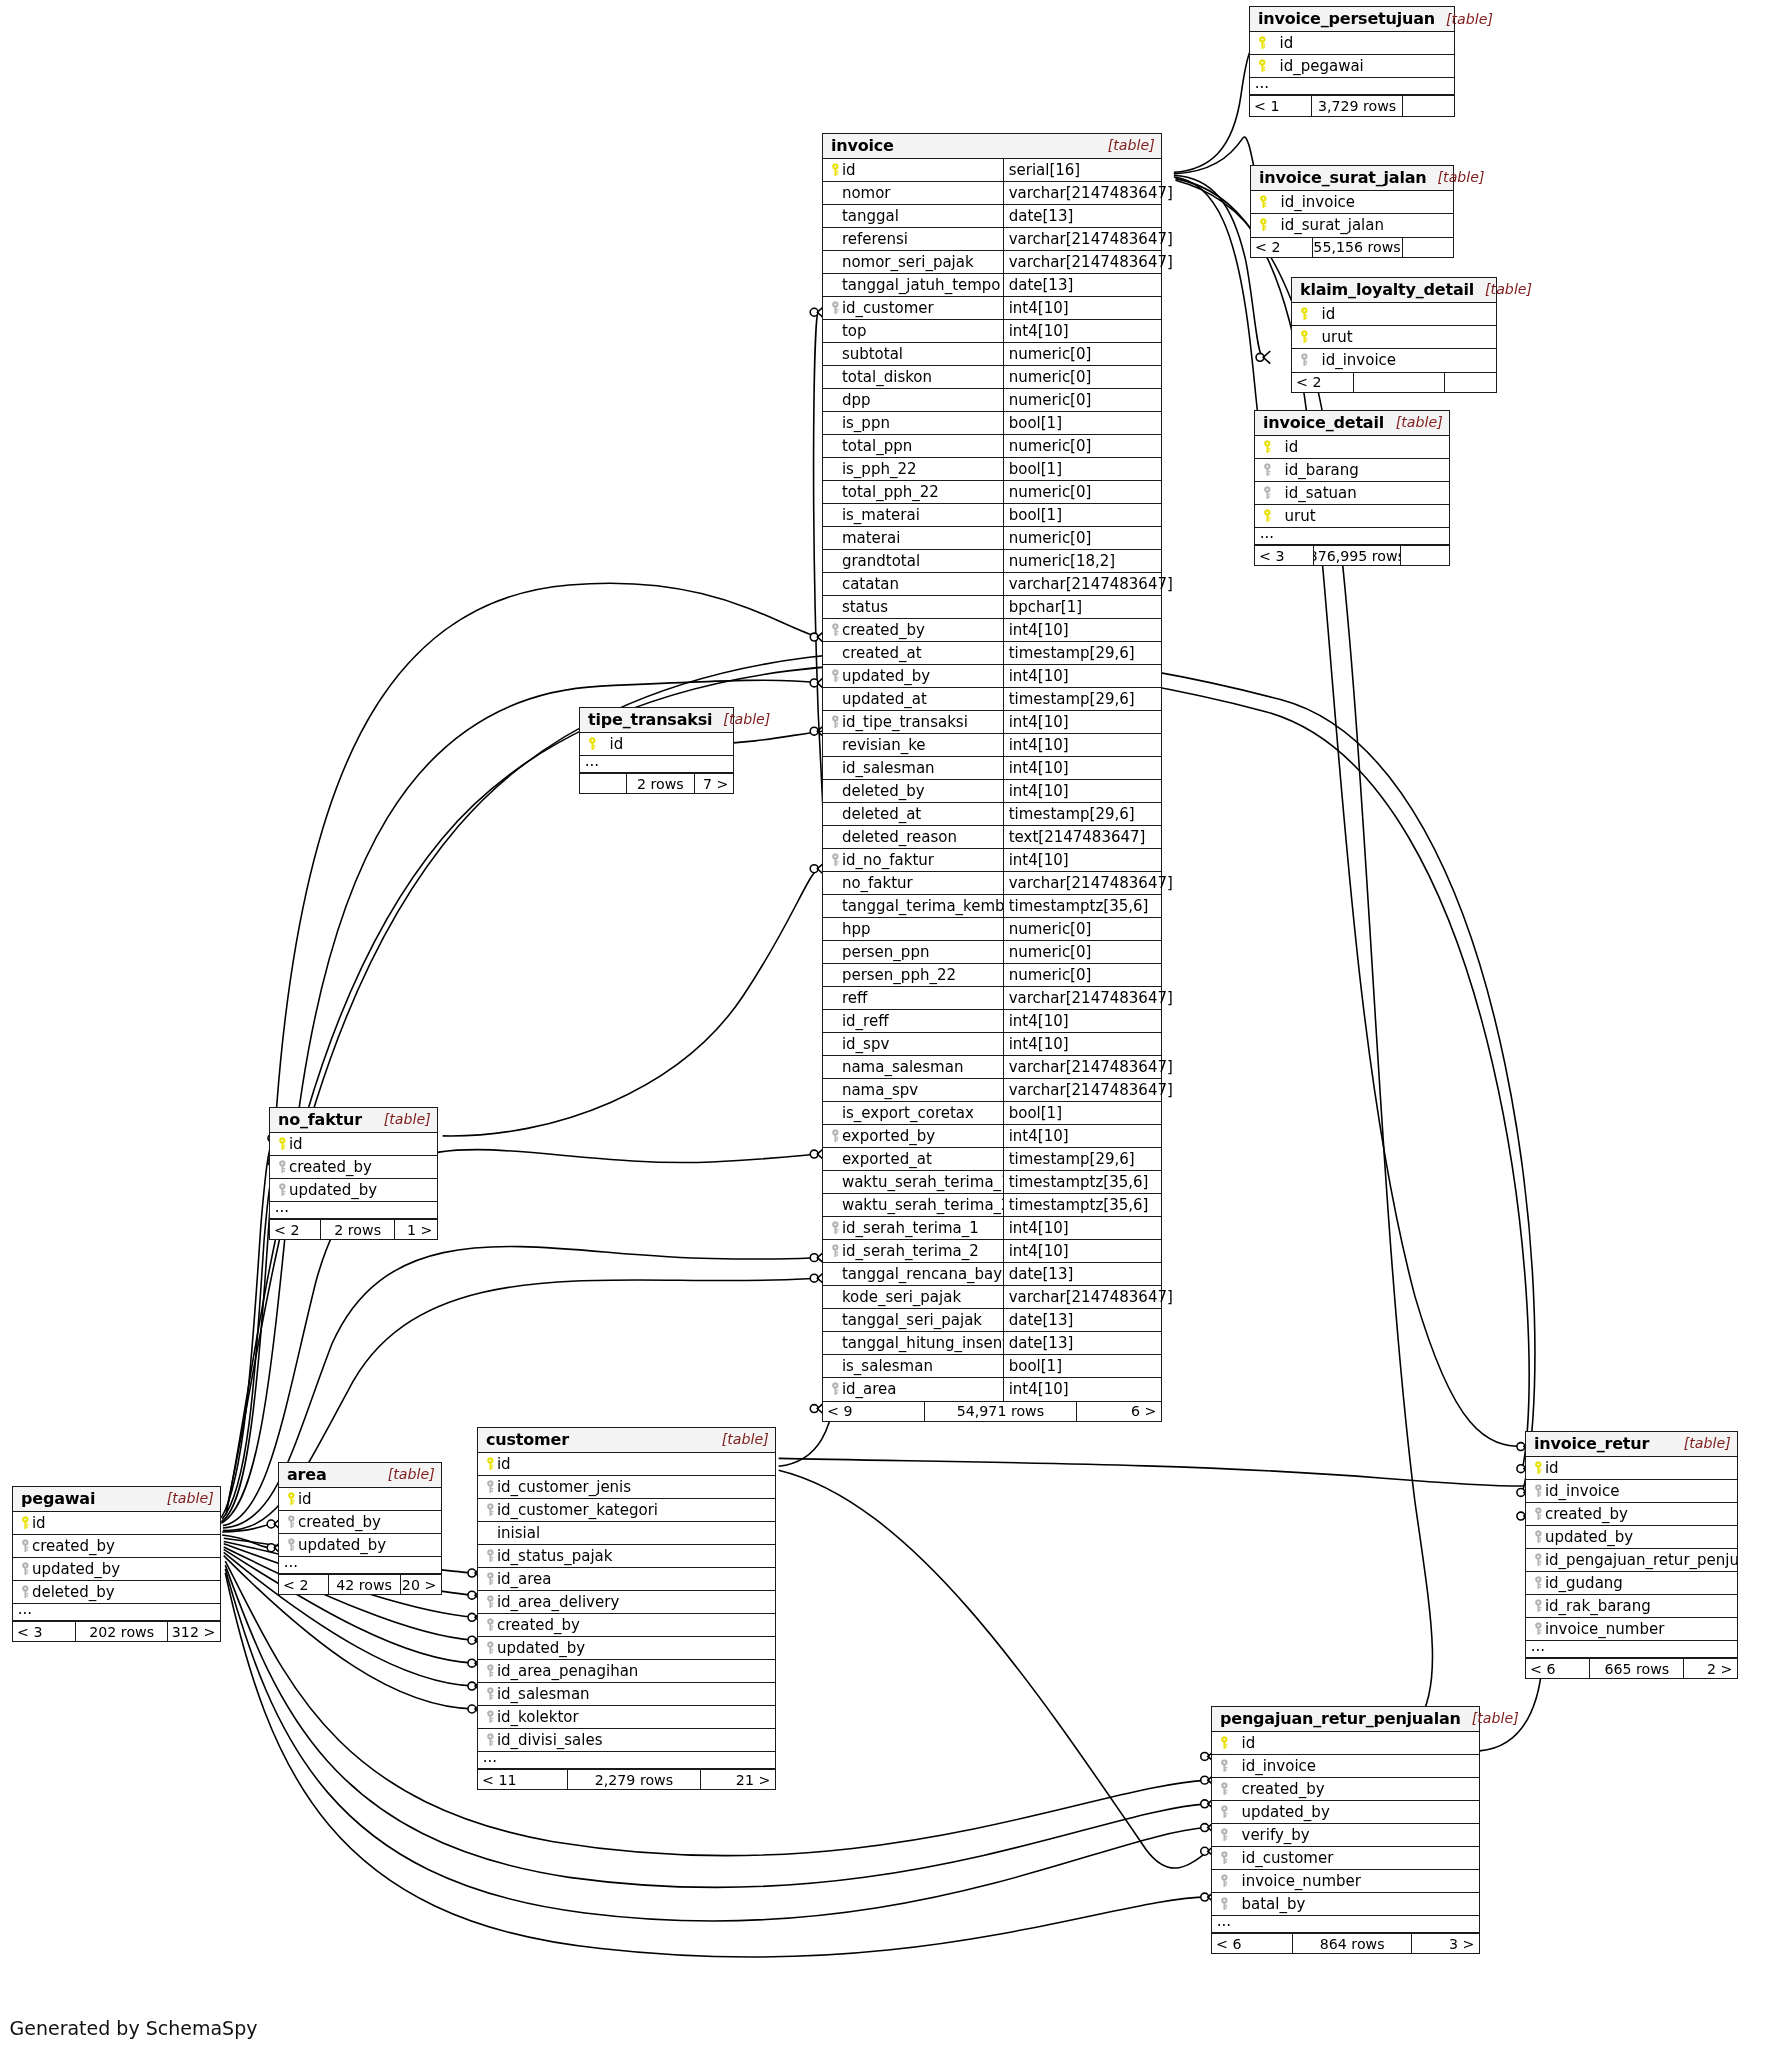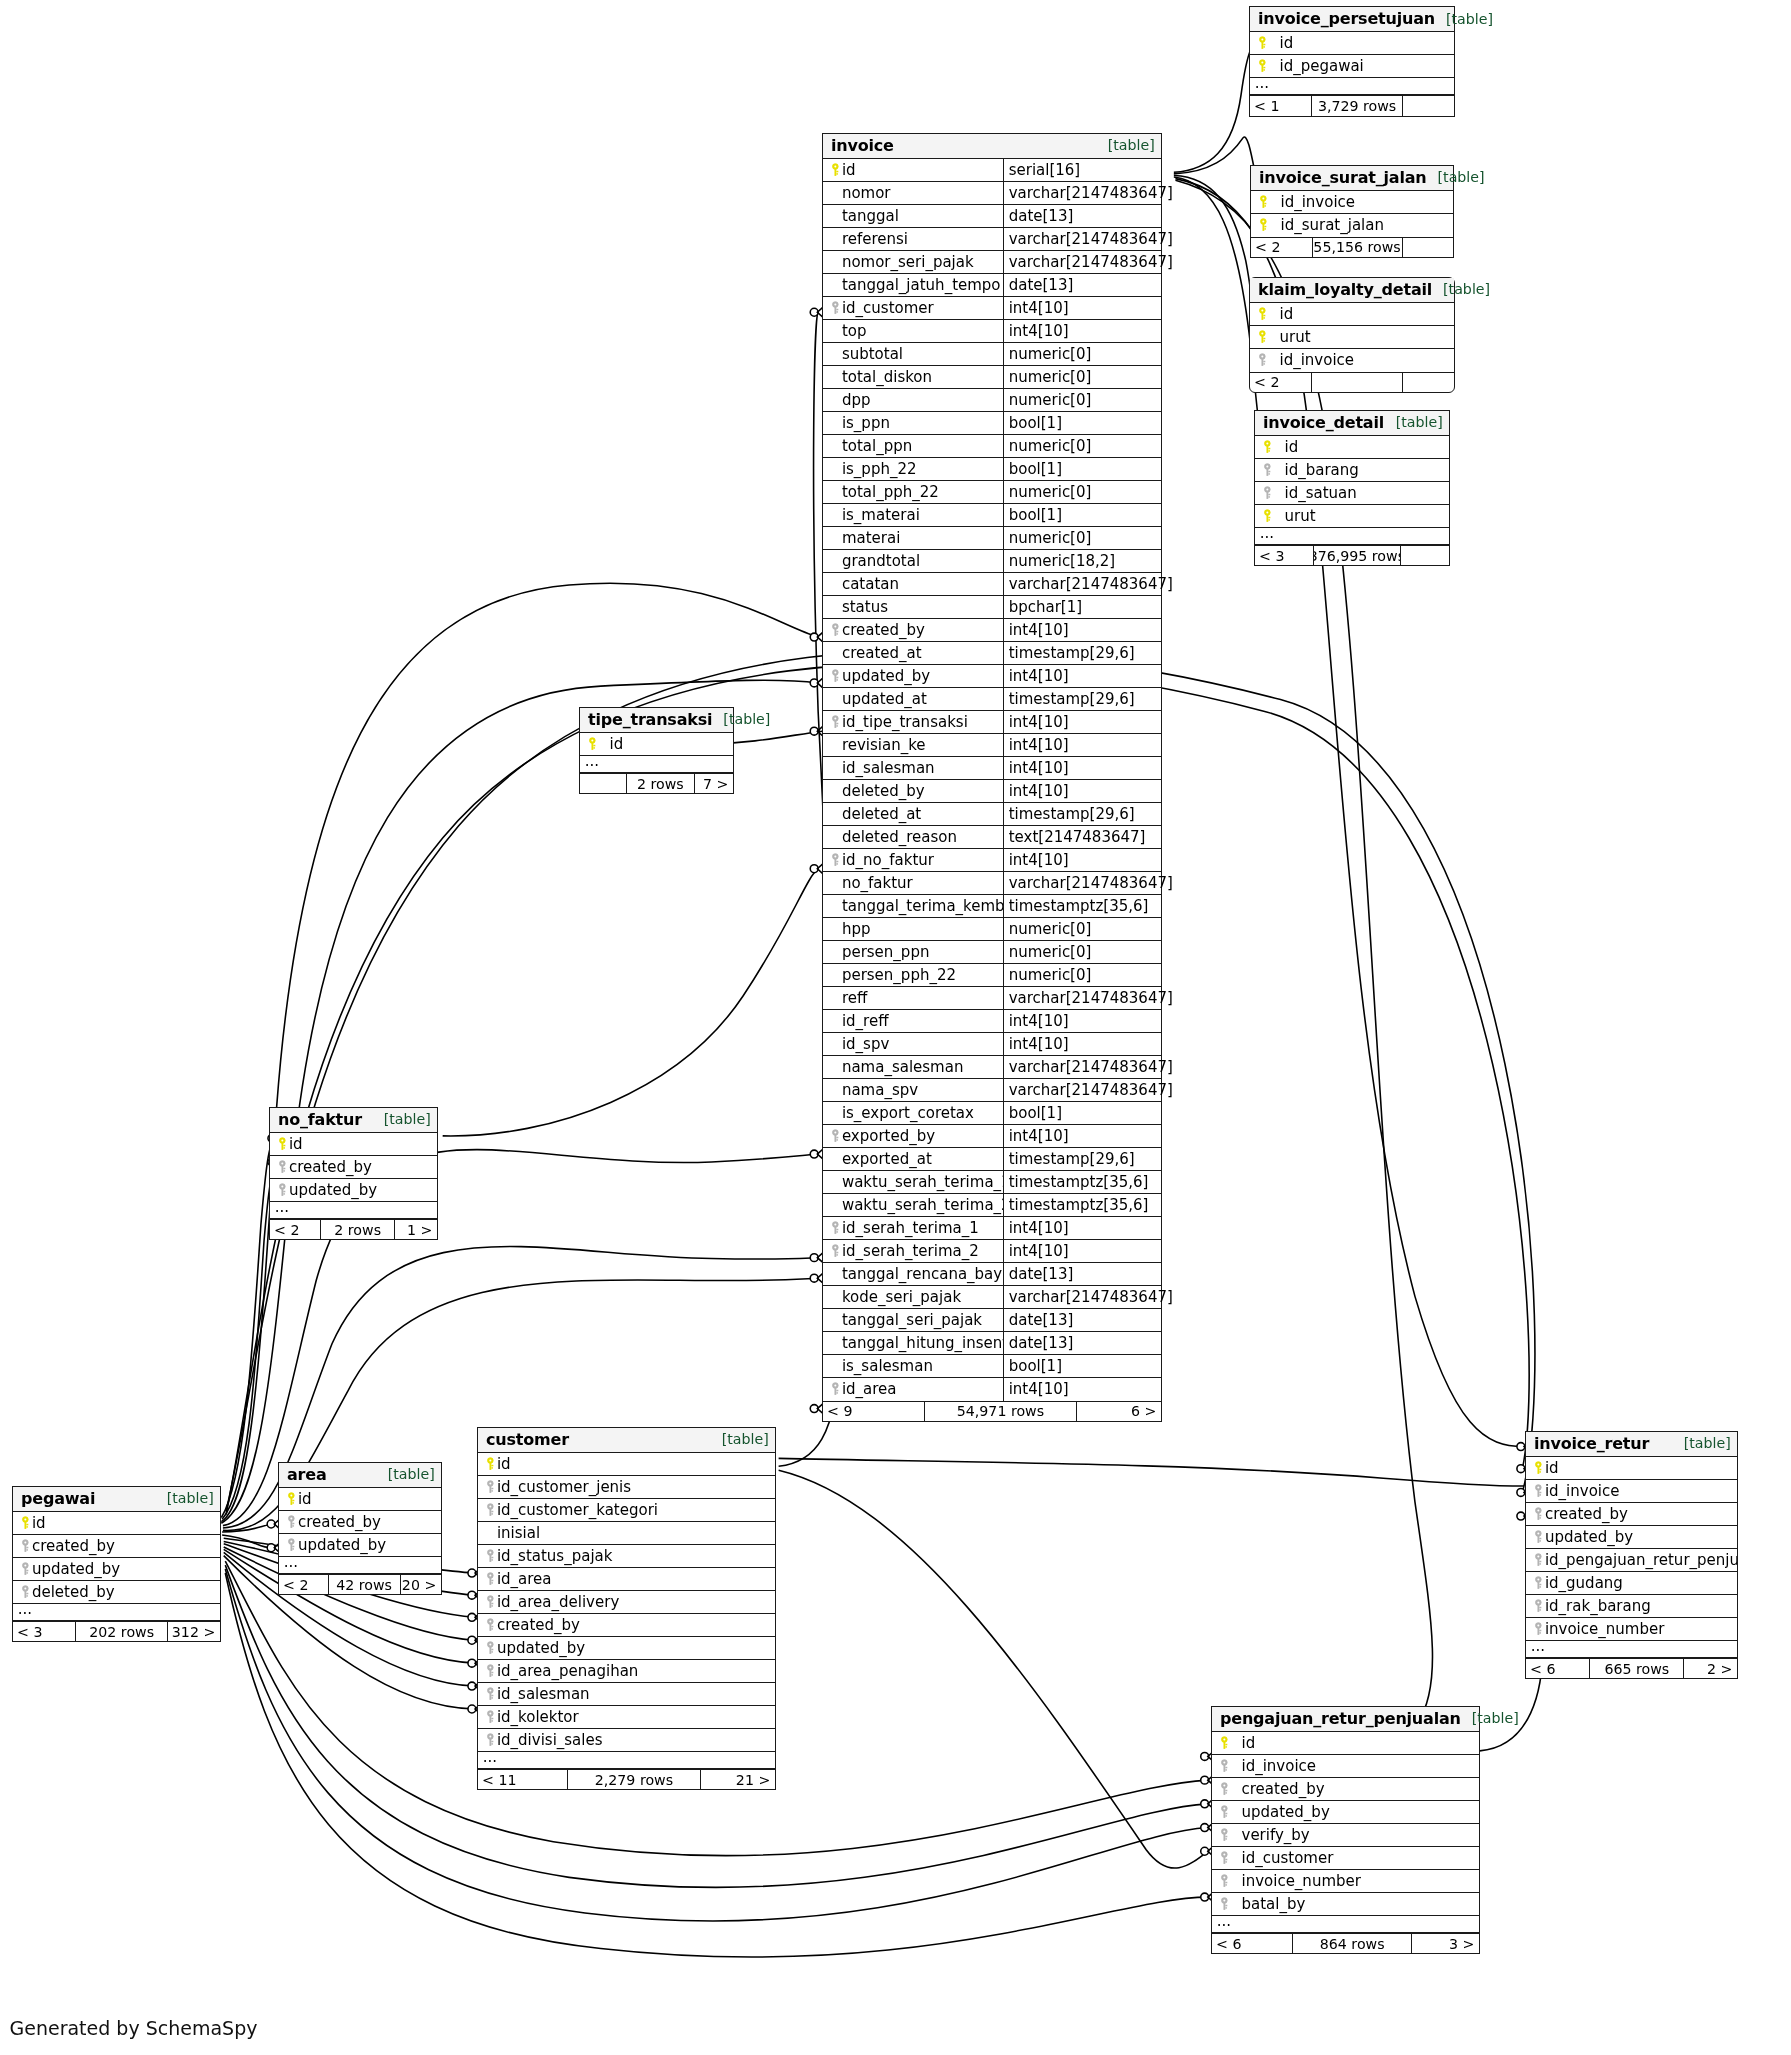--- a/index.html
+++ b/index.html
@@ -48,23 +48,24 @@
     height: 24.5px;
   }
   .tbl-name {
     font-weight: bold;
     font-size: 16px;
     letter-spacing: -0.2px;
     white-space: nowrap;
   }
   .tbl-kind {
     font-size: 14.2px;
-    color: #14532d;
+    color: #7f1d1d;
     white-space: nowrap;
     padding-left: 11px;
+    font-style: italic;
   }
   .row {
     display: flex;
     height: 23px;
     box-sizing: border-box;
     border-bottom: 0.8px solid #1a1a1a;
   }
   .row:last-child { border-bottom: none; }
   .col-name {
     flex: 1 1 auto;
@@ -857,21 +858,21 @@
           </span>
         </div>
       </div>
     <div class="foot">
       <div class="f-left">&lt; 2</div>
       <div class="f-mid">55,156 rows</div>
       <div class="f-right"></div>
     </div>
   </div>
 
-  <div class="tbl" id="t-klaim_loyalty_detail" style="left:1249px; top:277px; width:206px;border-radius:6px;">
+  <div class="tbl" id="t-klaim_loyalty_detail" style="left:1291px; top:277px; width:206px;">
     <div class="tbl-head">
       <span class="tbl-name">klaim_loyalty_detail</span>
       <span class="tbl-kind">[table]</span>
     </div>
     <div class="tbl-body">
         <div class="row sep-strong">
           <span class="col-name">
             <span class="keyslot indent">
               <span class="keyicon">
                 <svg class="key" width="8.7" height="13.4" viewBox="0 0 11 17">

